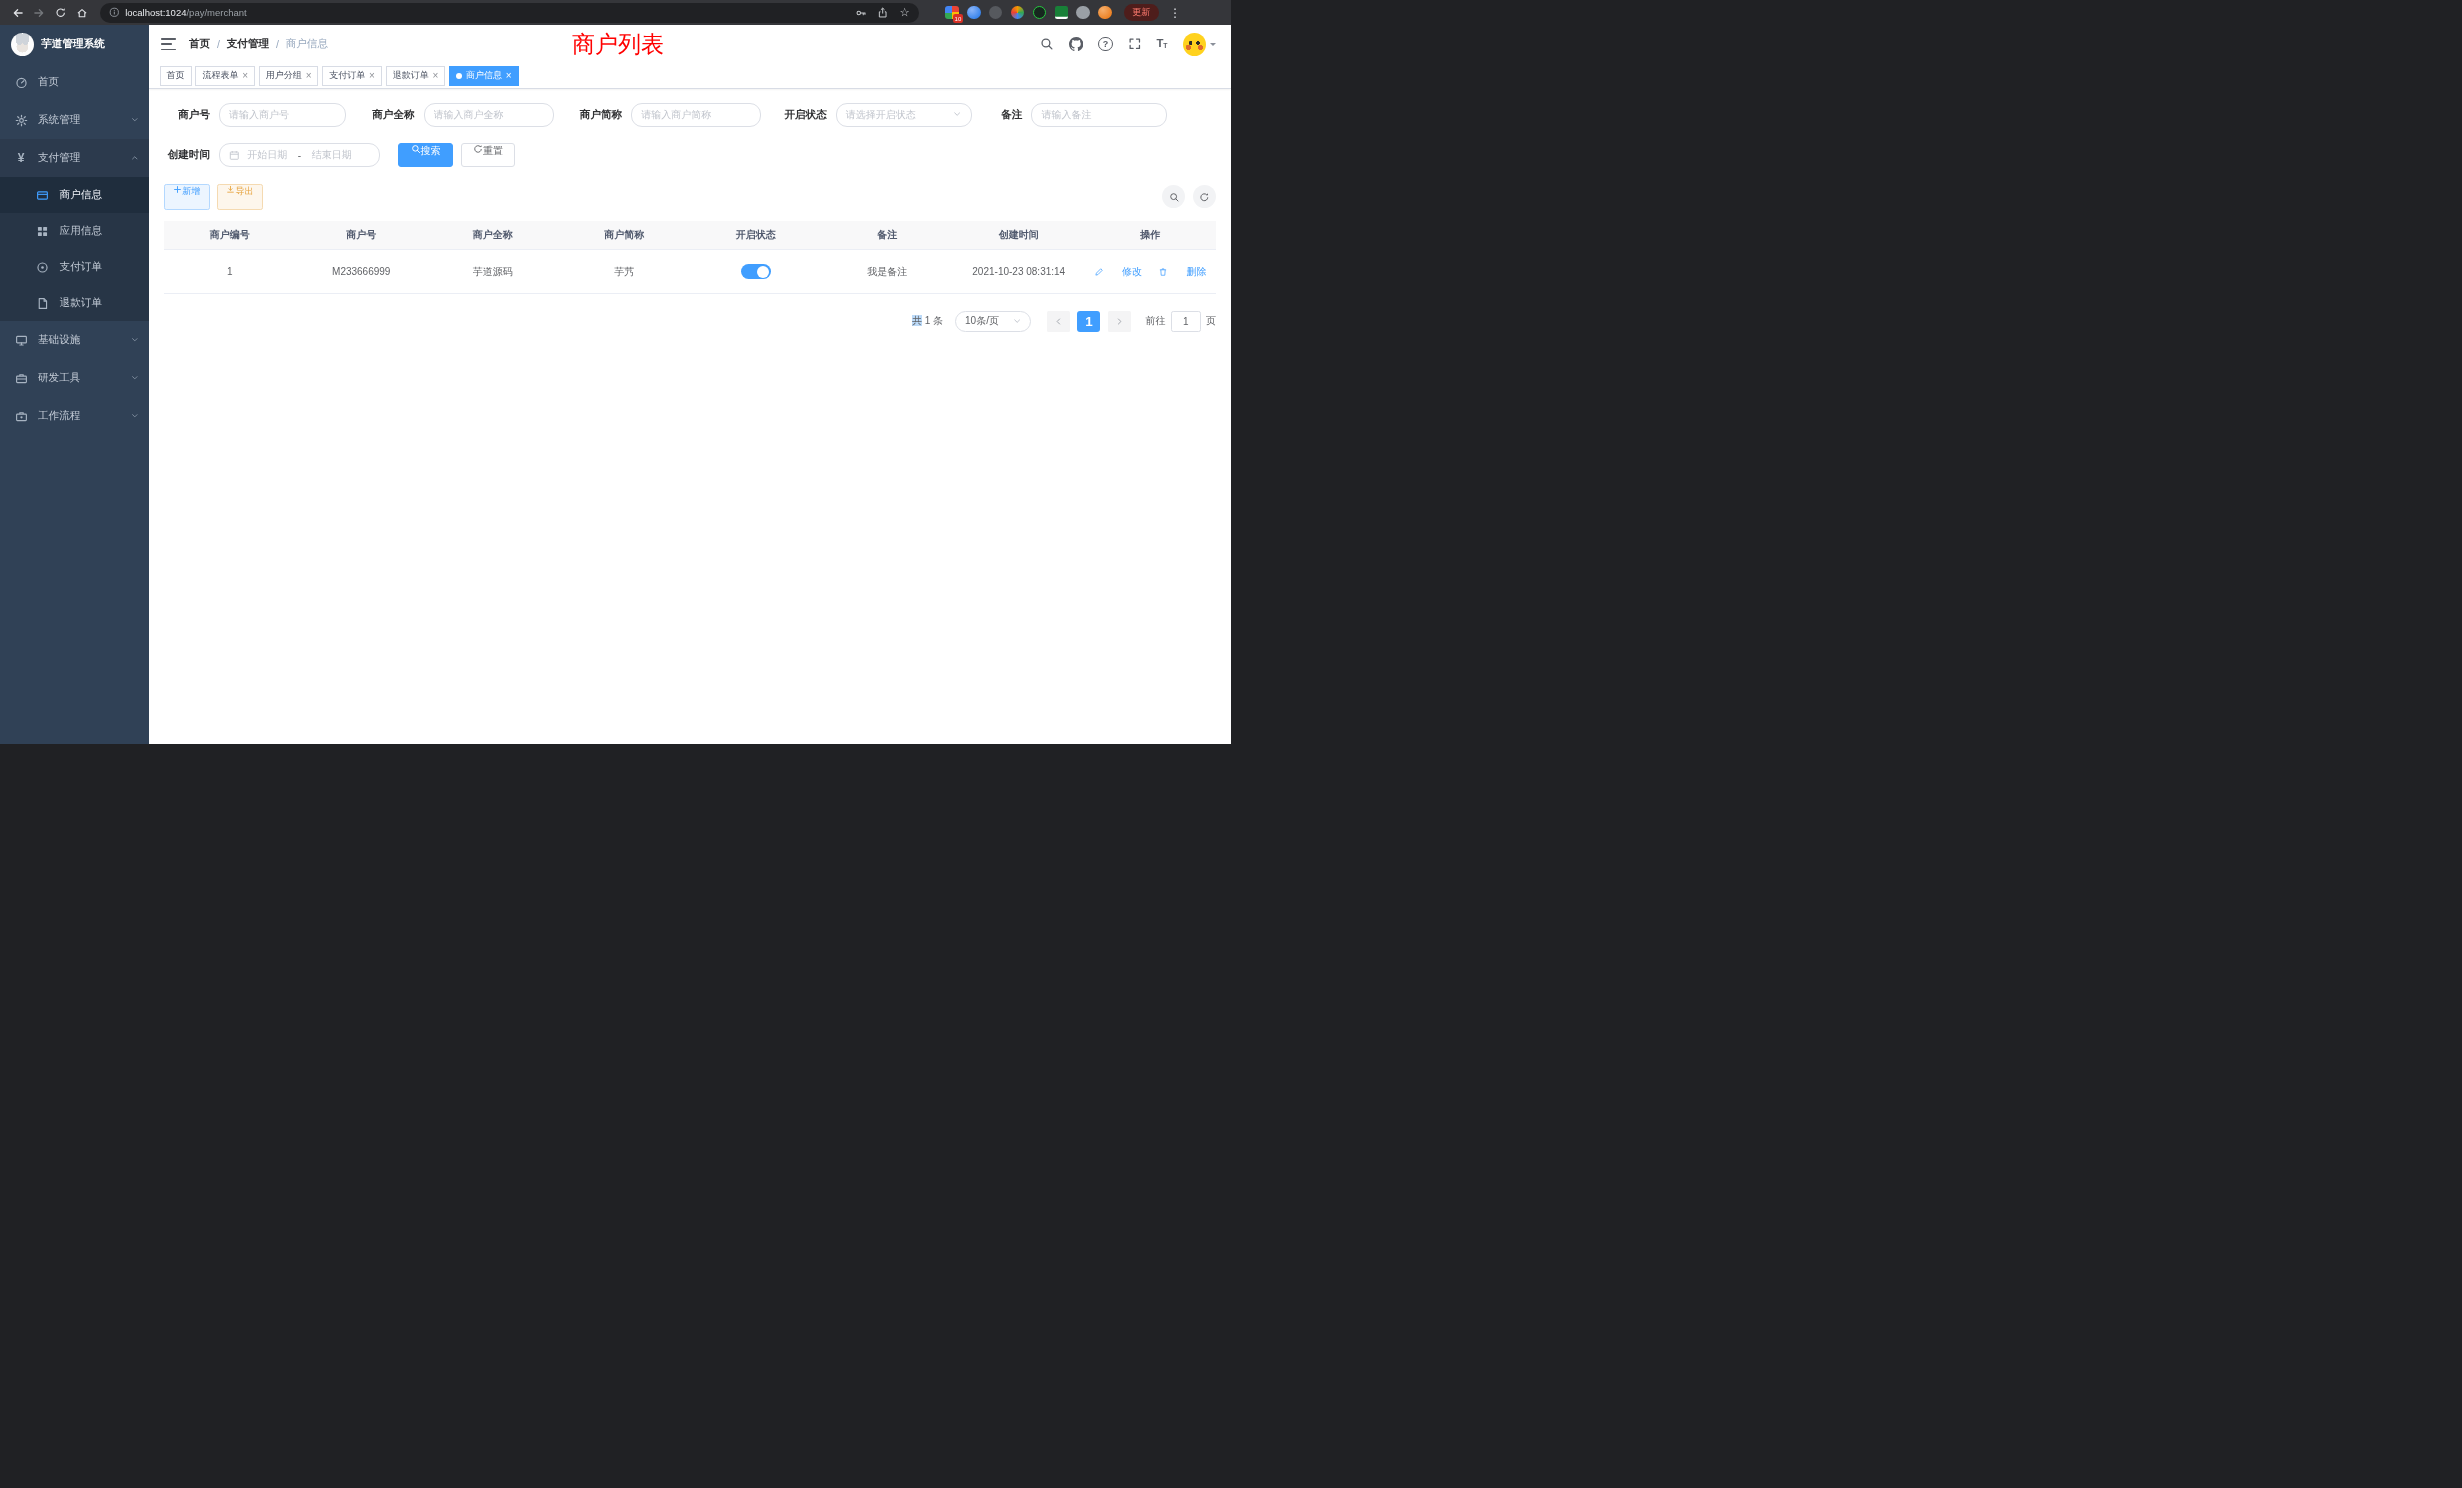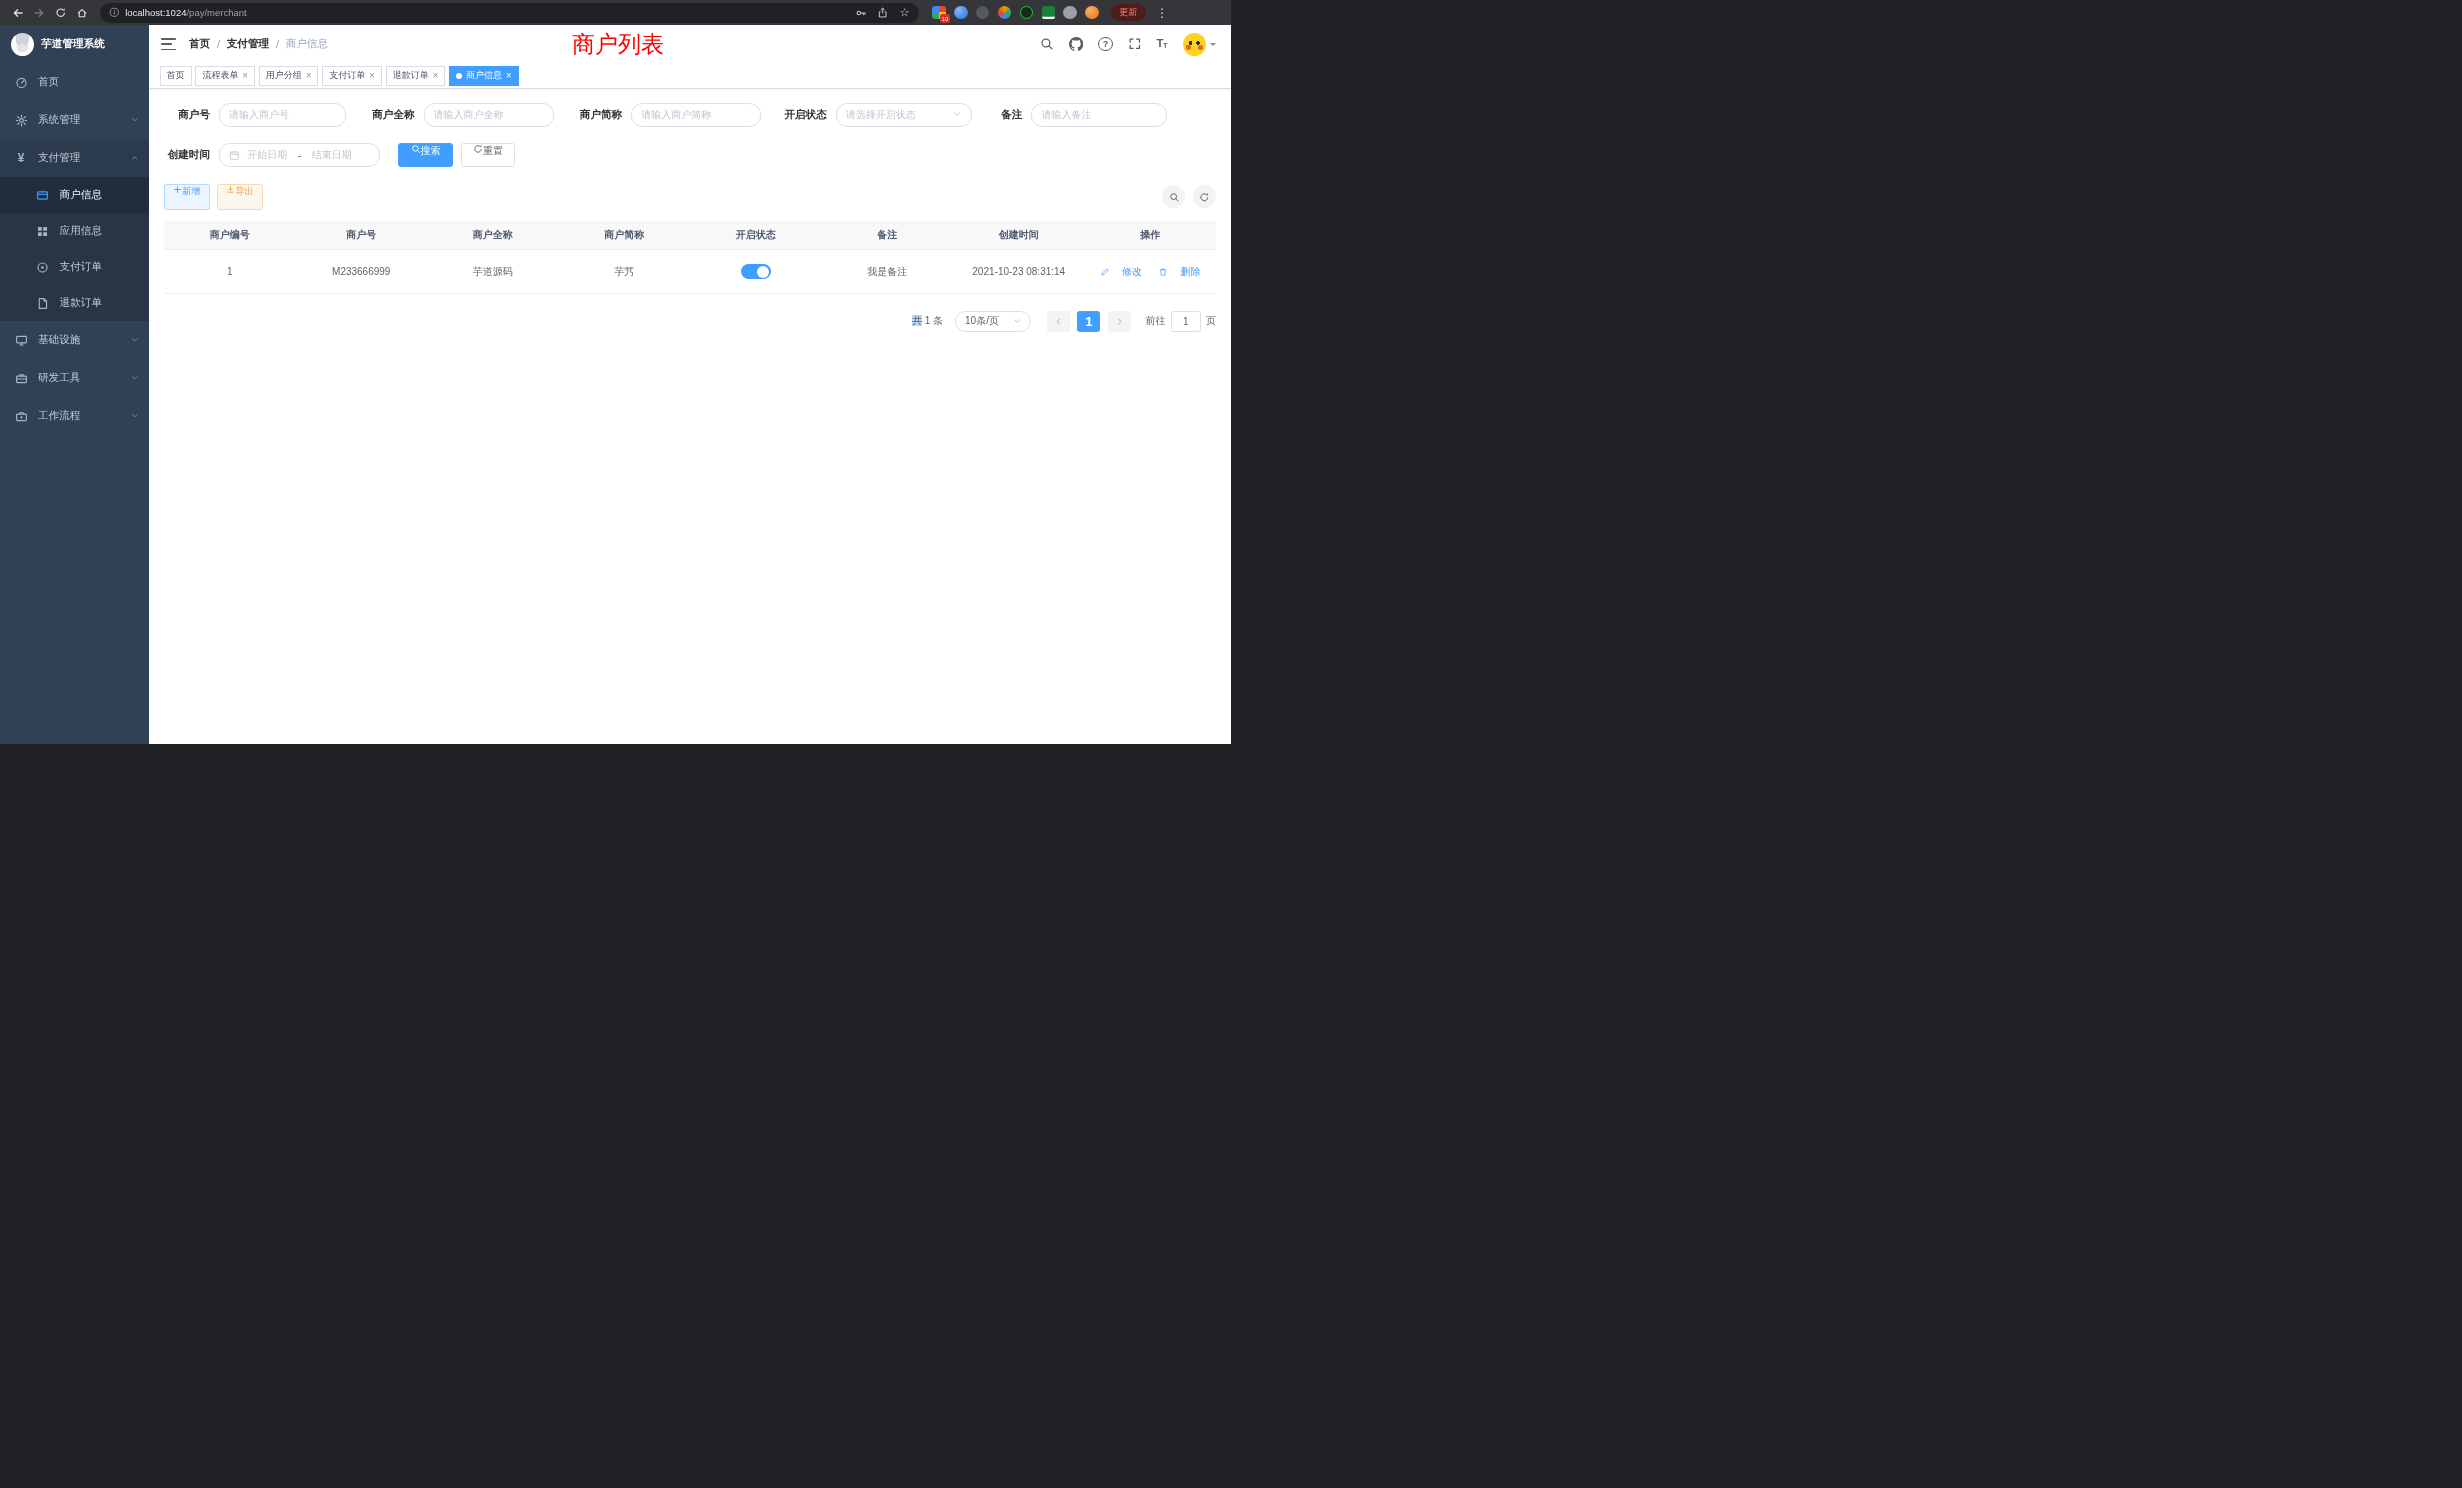--- a/index.html
+++ b/index.html
@@ -10,21 +10,21 @@
   
   .chrome{height:25px;background:#35363a;display:flex;align-items:center;padding:0 7.6px;gap:1.5px;flex-shrink:0}
   .cbtn{width:20px;height:20px;border:none;background:transparent;color:#dfe1e5;display:flex;align-items:center;justify-content:center;border-radius:50%;cursor:pointer;flex-shrink:0}
   .cbtn.dim{color:#74777b}
   .addressbar{width:819px;height:20px;background:#202124;border-radius:10px;display:flex;align-items:center;padding:0 9px;margin:0 6px;color:#dadce0;font-size:9.5px;flex-shrink:0}
   .addressbar .info-ic{color:#9aa0a6;margin-right:6px;display:flex;cursor:pointer}
   .url-host{color:#e8eaed}
   .url-path{color:#9aa0a6}
   .ab-right{margin-left:auto;display:flex;align-items:center;gap:10.6px;color:#c7cacd}
   .star-ic{font-size:11.4px;line-height:1;cursor:pointer}
-  .chrome-right{display:flex;align-items:center;gap:8.3px;margin-left:6px}
+  .chrome-right{display:flex;align-items:center;gap:8.3px;margin-left:19px}
   .ext{width:13.6px;height:13.6px;border-radius:50%;position:relative;flex-shrink:0;cursor:pointer}
   .ext-grid{border-radius:3px;background:conic-gradient(#ea4335 0 25%,#fbbc04 0 50%,#34a853 0 75%,#4285f4 0)}
   .ext-badge{position:absolute;right:-4.5px;bottom:-3.8px;background:#d93025;color:#fff;font-size:6px;line-height:1;padding:1.5px 1.9px;border-radius:2.3px}
   .ext-blue{background:radial-gradient(circle at 35% 30%,#8ab4f8,#1a73e8)}
   .ext-dark{background:#56595e}
   .ext-multi{background:conic-gradient(#f29900,#34a853,#4285f4,#ea4335,#f29900)}
   .ext-greenc{background:#17271f;border:1.5px solid #27c93f}
   .ext-sheet{border-radius:2.3px;background:linear-gradient(#188038 0 100%);box-shadow:inset 0 -6.8px 0 -4.5px #fff, inset 0 -10.6px 0 -9px #188038}
   .ext-gray{background:#9aa0a6}
   .ext-orange{background:radial-gradient(circle at 35% 30%,#f6ae6b,#e8710a)}
@@ -109,21 +109,21 @@
   .btn-plain-primary{background:#ecf5ff;border-color:#b3d8ff;color:#409eff}
   .btn-plain-warning{background:#fdf6ec;border-color:#f5dab1;color:#e6a23c;margin-left:7.6px}
   .tool-circles{margin-left:auto;display:flex;gap:7.6px}
   .circle-btn{width:23px;height:23px;border-radius:50%;background:#f2f3f5;color:#606266;display:flex;align-items:center;justify-content:center;cursor:pointer;border:none}
 
   table{width:100%;border-collapse:collapse;table-layout:fixed}
   th{height:29px;background:#f8f8f9;color:#515a6e;font-size:10px;font-weight:700;border-bottom:0.8px solid #ebeef5;text-align:center}
   td{height:44px;color:#606266;font-size:10px;text-align:center;border-bottom:0.8px solid #ebeef5}
   .toggle{width:30px;height:15px;border-radius:7.6px;background:#409eff;position:relative;display:inline-block;vertical-align:middle;cursor:pointer}
   .toggle::after{content:"";position:absolute;right:1.5px;top:1.5px;width:12px;height:12px;border-radius:50%;background:#fff}
-  .op-link{color:#409eff;display:inline-flex;align-items:center;gap:12px;margin:0 6.8px;cursor:pointer;font-size:10px}
+  .op-link{color:#409eff;display:inline-flex;align-items:center;gap:18px;margin:0 6.8px;cursor:pointer;font-size:10px}
 
   .pager{display:flex;align-items:center;justify-content:flex-end;margin-top:16.7px;font-size:10px;color:#606266}
   .total-text{display:inline-block;margin-right:12px;font-weight:400}
   .total-text::first-letter{background:#bcdaf8}
   .size-select{width:76px;height:21px;margin-right:12px}
   .pg-btn{min-width:23px;height:21px;border-radius:1.5px;background:#f4f4f5;color:#303133;display:flex;align-items:center;justify-content:center;margin:0 3.8px;cursor:pointer;border:none}
   .pg-btn.active{background:#409eff;color:#fff;font-weight:600;border-radius:3px}
   .goto{display:flex;align-items:center;gap:5.3px;margin-left:10.6px}
   .goto-input{width:30px;height:21px;border:0.8px solid #dcdfe6;border-radius:2.3px;text-align:center;font-size:10px;color:#606266;outline:none;background:#fff}
 </style>

